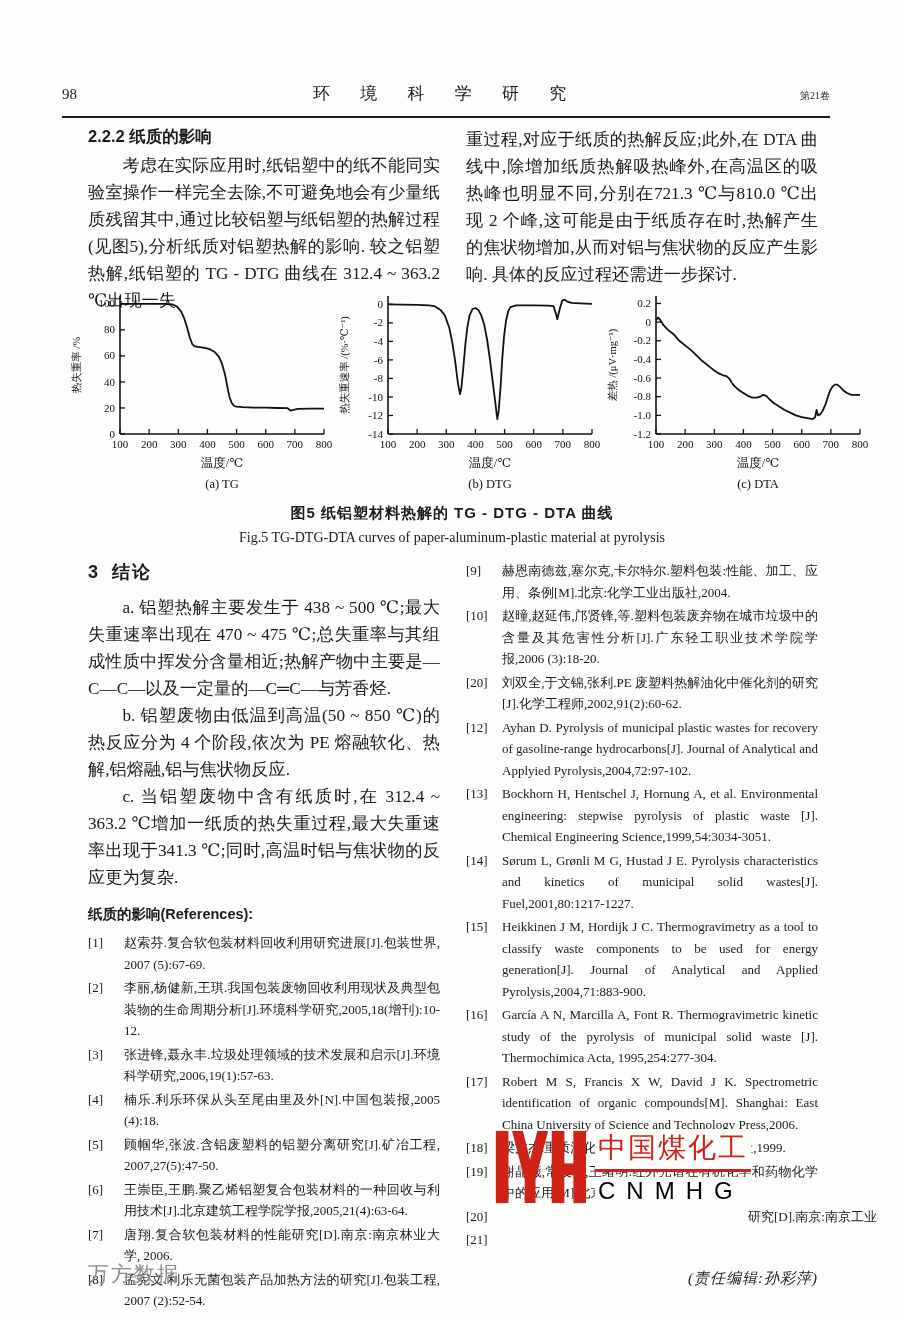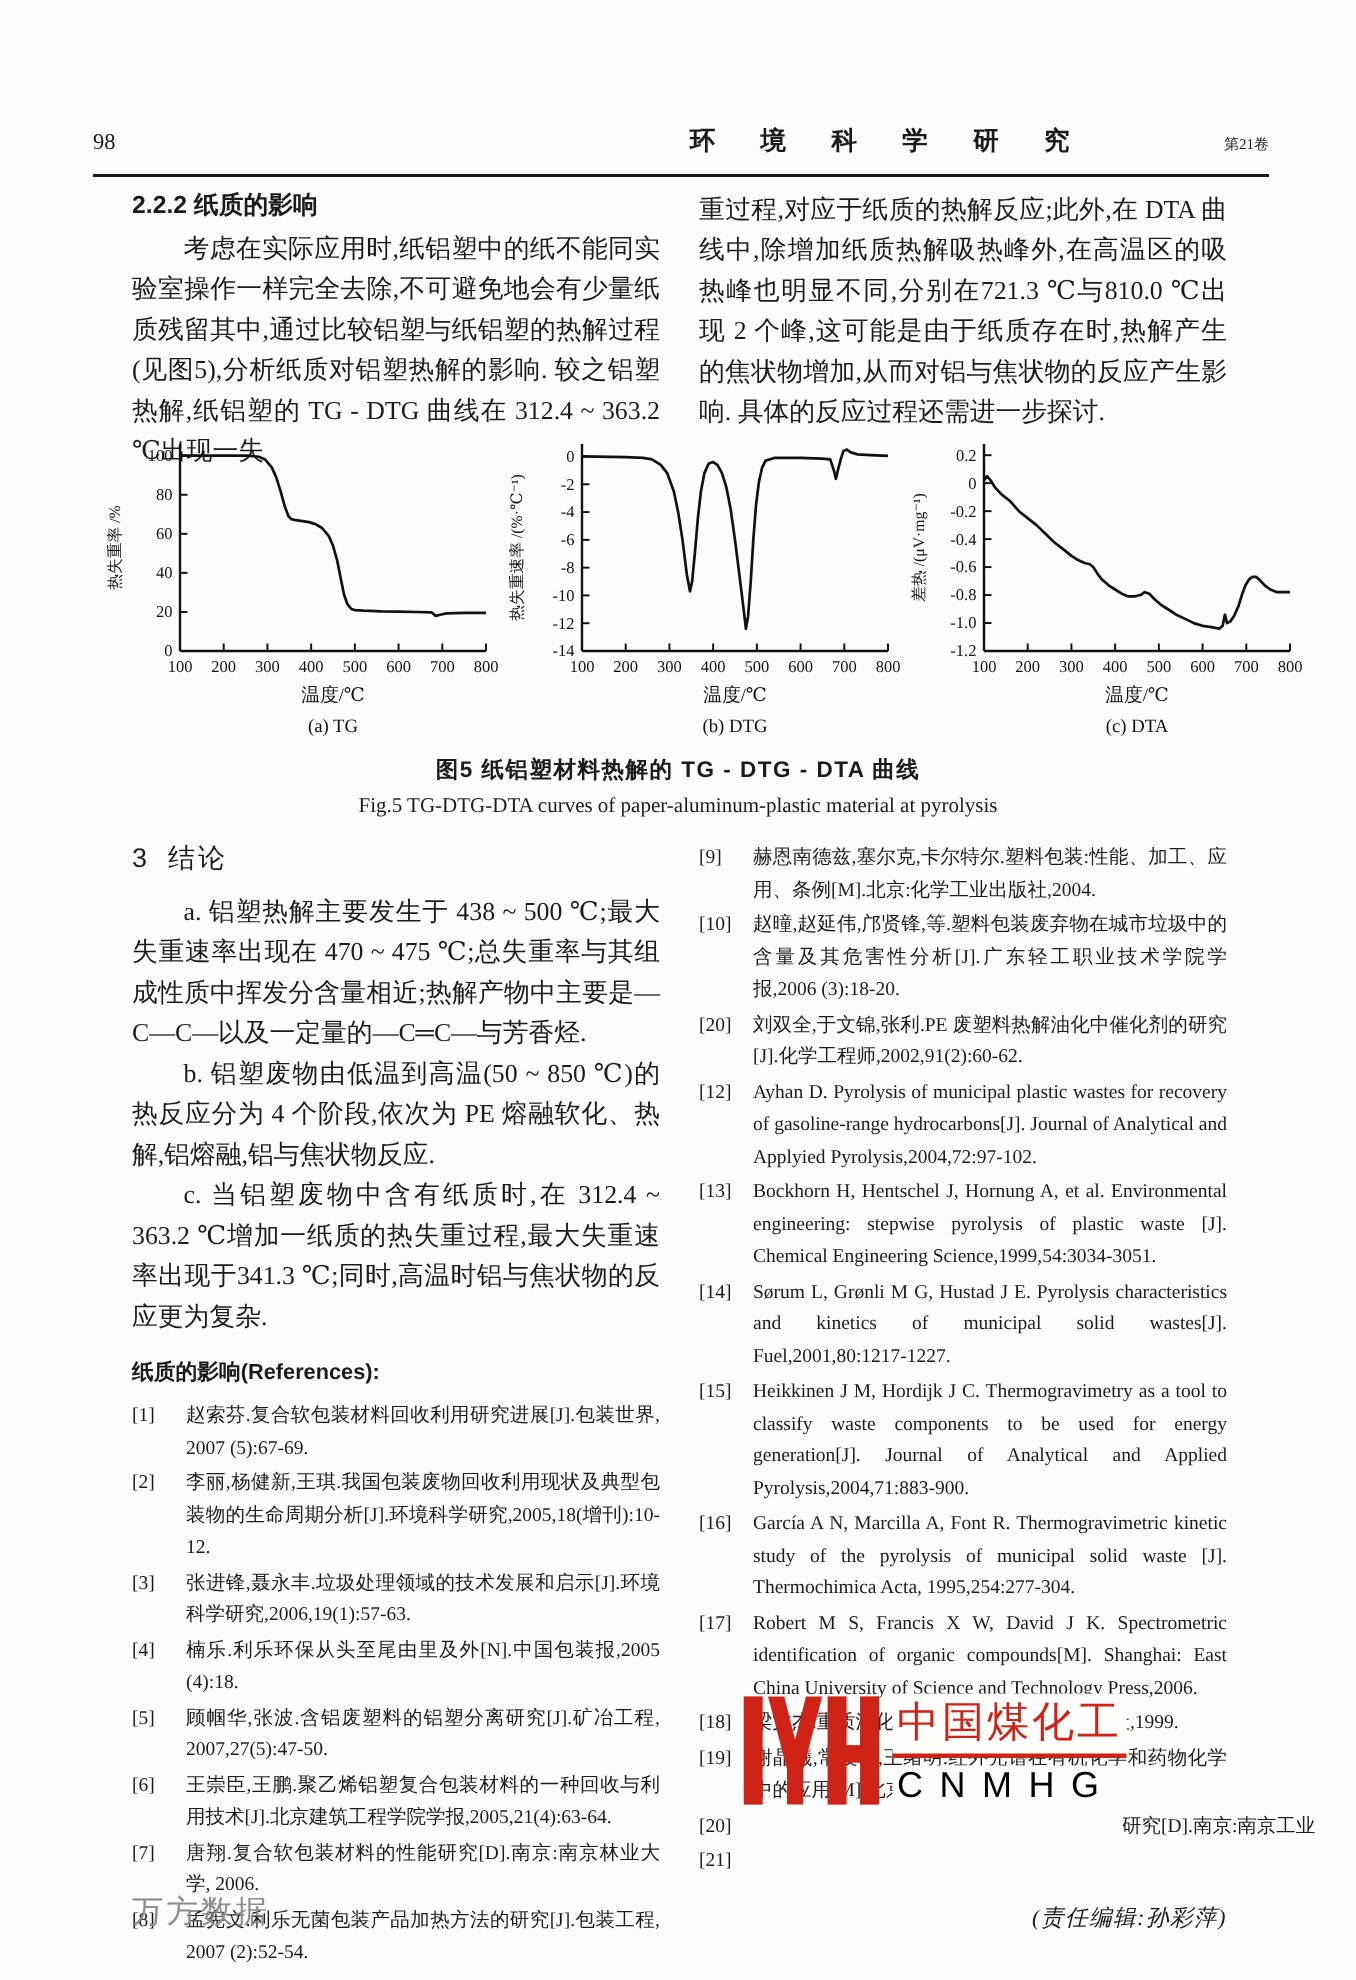--- a/index.html
+++ b/index.html
@@ -1,42 +1,42 @@
 <!DOCTYPE html>
 <html><head>
 <meta charset="utf-8">
 <style>
   html,body{margin:0;padding:0;background:#e8e8e8;}
   .page{position:relative;width:904px;height:1320px;margin:0 auto;background:#fdfdfc;
         font-family:"Liberation Serif","DejaVu Serif",serif;color:#1b1b1b;overflow:hidden;}
   
-  .hdr{position:absolute;top:82px;left:62px;right:58px;display:flex;align-items:baseline;
+  .hdr{position:absolute;top:82px;left:62px;right:74px;display:flex;align-items:baseline;
        border-bottom:2.5px solid #1b1b1b;padding-bottom:11px;}
   .hdr .pn{width:120px;font-size:15px;}
-  .hdr .jt{flex:1;text-align:right;font-size:17px;font-weight:bold;letter-spacing:13px;}
+  .hdr .jt{flex:1;text-align:center;font-size:17px;font-weight:normal;letter-spacing:13px;}
   .hdr .vol{width:120px;text-align:right;font-size:10px;}
   
   .cols{position:absolute;left:88px;right:86px;display:flex;gap:26px;}
   .cols .col{flex:1;min-width:0;}
   .top-cols{top:126px;}
   .h222{font-family:"Liberation Sans","DejaVu Sans",sans-serif;font-weight:bold;font-size:16.5px;
         margin:0 0 4px 0;}
   .body-p{font-size:17.2px;line-height:27px;text-align:justify;margin:0;}
   .indent{text-indent:2em;}
   
   .charts{position:absolute;top:288px;left:68px;right:36px;display:flex;justify-content:space-between;}
   .chart-box{width:264px;}
   svg text{font-family:"Liberation Serif","DejaVu Serif",serif;fill:#111;}
   
   .figcap{position:absolute;top:504px;left:0;right:0;text-align:center;}
   .figcap .zh{font-family:"Liberation Sans","DejaVu Sans",sans-serif;font-weight:bold;font-size:15px;letter-spacing:1px;}
   .figcap .en{font-size:14px;margin-top:7px;}
   
   .bot-cols{top:560px;}
-  .h3{font-family:"Liberation Sans","DejaVu Sans",sans-serif;font-weight:normal;font-size:18px;margin:0 0 10px 0;letter-spacing:2px;}
+  .h3{font-family:"Liberation Sans","DejaVu Sans",sans-serif;font-weight:bold;font-size:18px;margin:0 0 10px 0;letter-spacing:2px;}
   .h3 .n{margin-right:14px;letter-spacing:0;}
   .refhead{font-family:"Liberation Sans","DejaVu Sans",sans-serif;font-weight:bold;font-size:14.5px;margin:14px 0 8px 0;}
   .ref{display:flex;font-size:13px;line-height:21.5px;margin-bottom:2px;}
   .rnum{flex:none;width:36px;}
   .rtxt{flex:1;text-align:justify;min-width:0;}
   .rgap{flex:none;width:246px;}
   .rtxt-frag{flex:none;text-align:left;}
   .editor{text-align:right;font-size:15px;margin-top:18px;font-style:oblique;letter-spacing:1px;}
   
   .wm{position:absolute;left:494px;top:1124px;display:flex;align-items:flex-start;pointer-events:none;}

